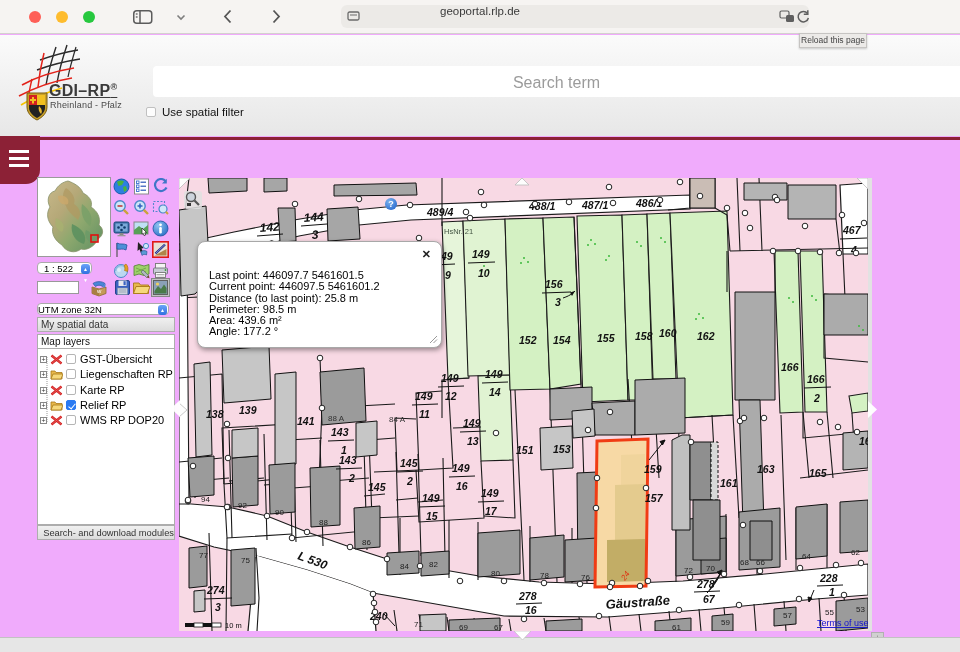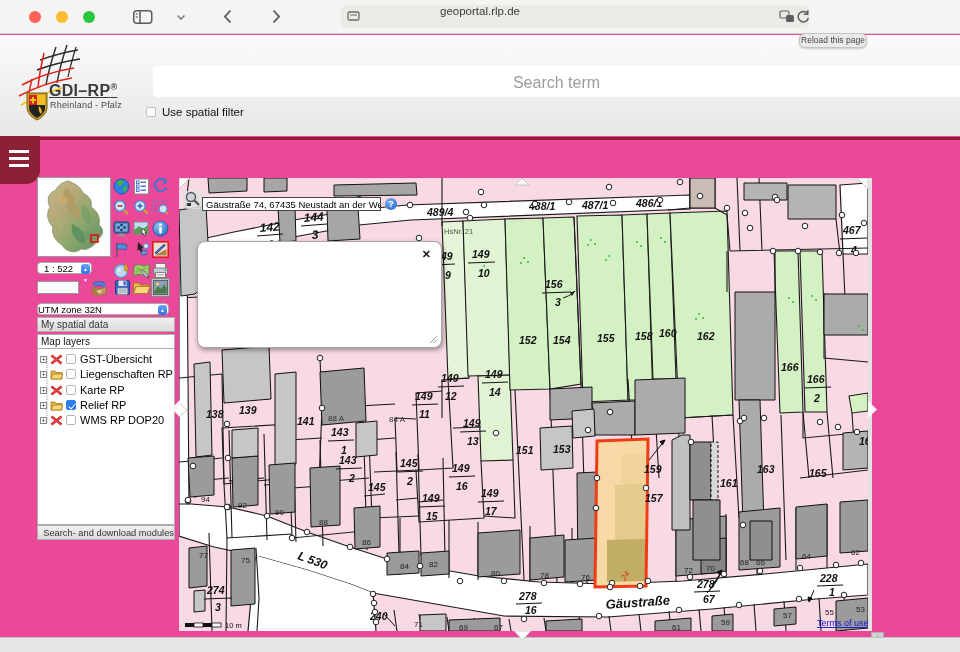--- a/index.html
+++ b/index.html
@@ -1,22 +1,22 @@
 <!DOCTYPE html>
 <html><head><meta charset="utf-8">
 <style>
 *{margin:0;padding:0;box-sizing:border-box;}
 html,body{width:960px;height:652px;overflow:hidden;font-family:"Liberation Sans",sans-serif;}
-#stage{position:relative;width:960px;height:652px;background:#ec4899;}
+#stage{position:relative;width:960px;height:652px;background:#f0abfc;}
 
 #chrome{position:absolute;left:0;top:0;width:960px;height:34px;background:#f6f4f2;border-bottom:1px solid #d4d1ce;}
 .tl{position:absolute;top:11px;width:12px;height:12px;border-radius:50%;}
 #addr{position:absolute;left:341px;top:5px;width:468px;height:23px;background:#eceae7;border-radius:6px;}
 #addrtxt{position:absolute;left:0;right:0;top:5px;text-align:center;font-size:11.5px;color:#3a3a3a;}
-#tooltip{position:absolute;left:799px;top:33px;width:68px;height:15px;background:#eceae8;border:1px solid #c6c4c2;border-radius:6px;font-size:8.5px;color:#444;text-align:center;line-height:13px;box-shadow:0 1px 2px rgba(0,0,0,.2);z-index:60;}
+#tooltip{position:absolute;left:799px;top:33px;width:68px;height:15px;background:#eceae8;border:1px solid #c6c4c2;border-radius:0;font-size:8.5px;color:#444;text-align:center;line-height:13px;box-shadow:0 1px 2px rgba(0,0,0,.2);z-index:60;}
 
 #header{position:absolute;left:0;top:35px;width:960px;height:101px;background:linear-gradient(#fbfbfb,#e7e7e7);}
 #search{position:absolute;left:153px;top:31px;width:807px;height:31px;background:#fff;border-radius:4px 0 0 4px;}
 #searchtxt{position:absolute;left:153px;right:0;top:39px;text-align:center;font-size:16px;color:#9b9b9b;}
 #filter{position:absolute;left:146px;top:71px;font-size:11.5px;color:#111;}
 #filter .cb{display:inline-block;width:10px;height:10px;background:#fdfdfd;border:1px solid #c0c0c0;border-radius:2px;vertical-align:-1px;margin-right:6px;}
 
 #redbar{position:absolute;left:0;top:137px;width:960px;height:3px;background:#8c2136;}
 #burger{position:absolute;left:0;top:136px;width:40px;height:48px;background:#8c2136;border-radius:0 0 14px 0;}
 #burger i{position:absolute;left:9px;width:20px;height:3.4px;background:#fff;}
@@ -698,24 +698,31 @@
   <path d="M0 225 L8 232 L0 239 Z" transform="translate(0,0)"></path>
 </g>
 
 <g>
   <rect x="5" y="13" width="18" height="18" rx="3" fill="#e0e0e0" opacity="0.85"></rect>
   <circle cx="12" cy="19" r="4.5" fill="#cdd4dc" stroke="#555" stroke-width="1.4"></circle>
   <line x1="15.5" y1="22.5" x2="20" y2="27" stroke="#555" stroke-width="2.2"></line>
   <rect x="8" y="25" width="4" height="3" fill="#333"></rect>
 </g>
 </svg>
-  <div id="sbox">Gäustraße 74, 67435 Neustadt an der We</div>
   <div style="position:absolute;left:206px;top:20px;width:12px;height:12px;border-radius:50%;background:radial-gradient(circle at 35% 30%,#7ab2ee,#1a5cc8);color:#fff;font-size:9px;font-weight:bold;text-align:center;line-height:12px;z-index:31;">?</div>
   <div id="measure">
         <div id="mx">✕</div>
+    <div id="mbody">
+      Last point: 446097.7 5461601.5<br>
+      Current point: 446097.5 5461601.2<br>
+      Distance (to last point): 25.8 m<br>
+      Perimeter: 98.5 m<br>
+      Area: 439.6 m²<br>
+      Angle: 177.2 °
+    </div>
     <svg id="mgrip" viewBox="0 0 9 9">
           <path d="M8 1 L1 8 M8 4.5 L4.5 8" stroke="#999" stroke-width="1"></path>
         </svg>
   </div>
 </div>
 
 <svg style="position:absolute;left:171px;top:400px;z-index:50;" width="9" height="17" viewBox="0 0 9 17">
       <path d="M9 0 L9 17 L0 8.5 Z" fill="#fff" opacity="0.95"></path>
     </svg>
 <svg style="position:absolute;left:868px;top:401px;z-index:50;" width="9" height="17" viewBox="0 0 9 17">

